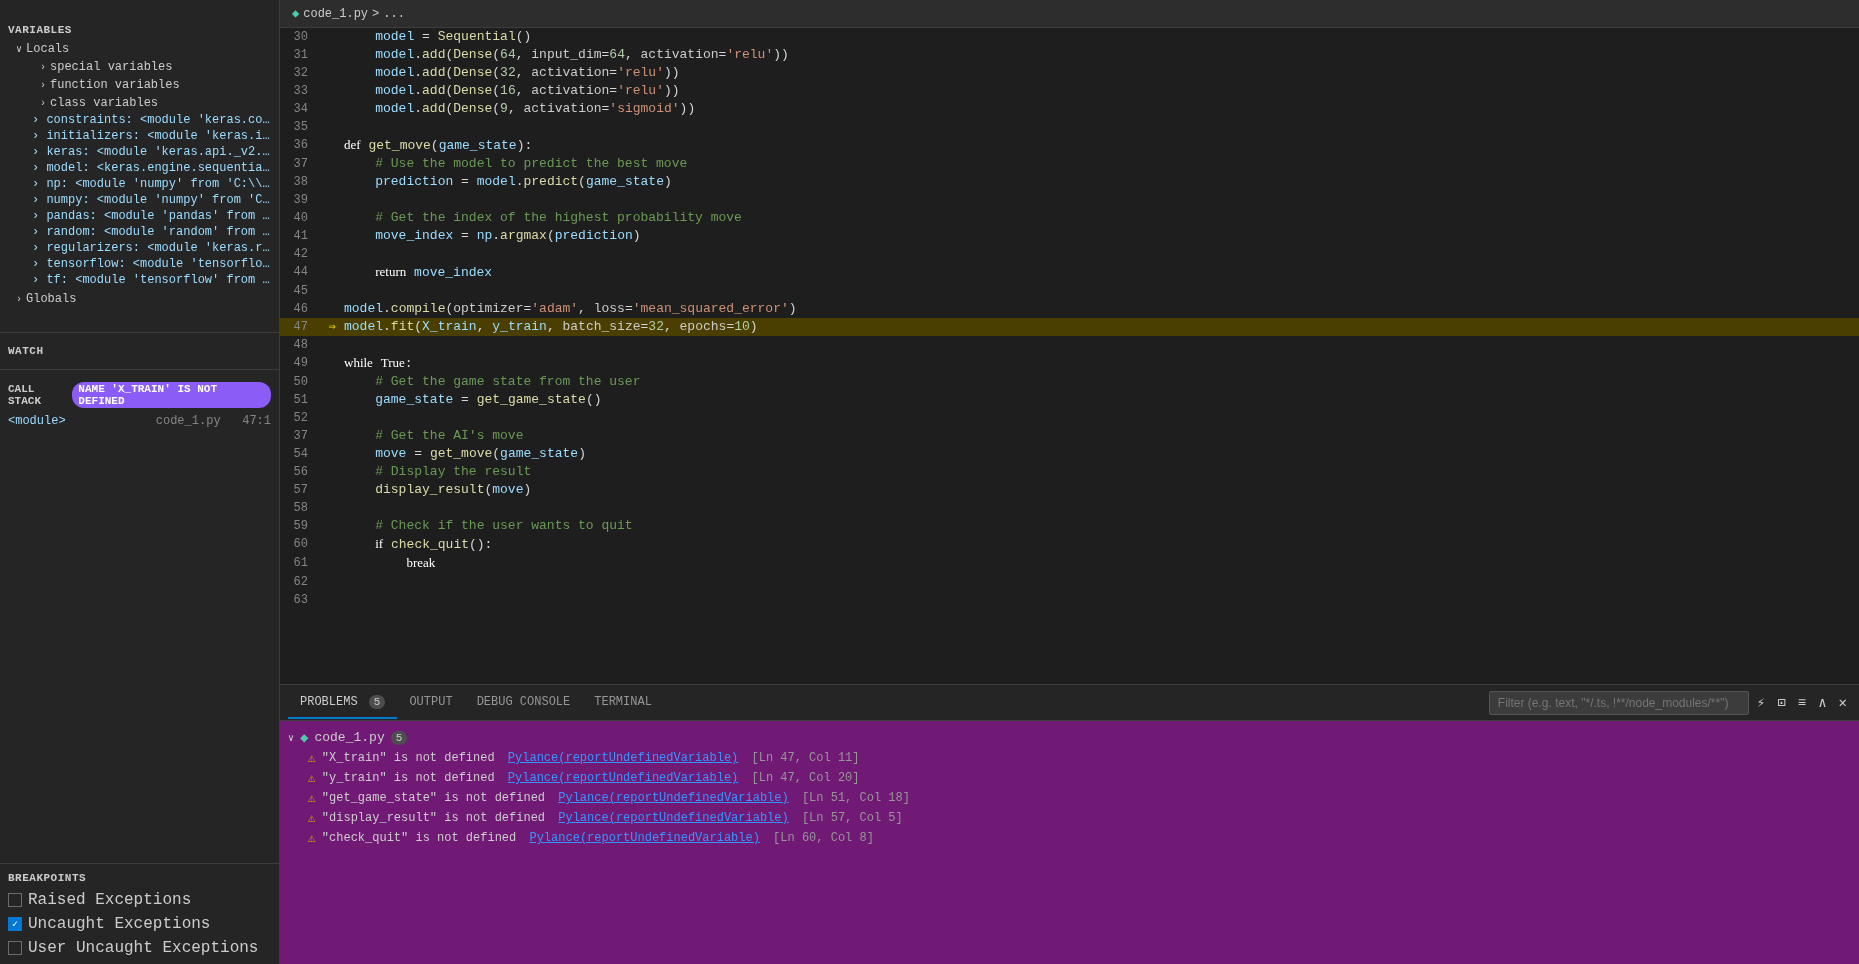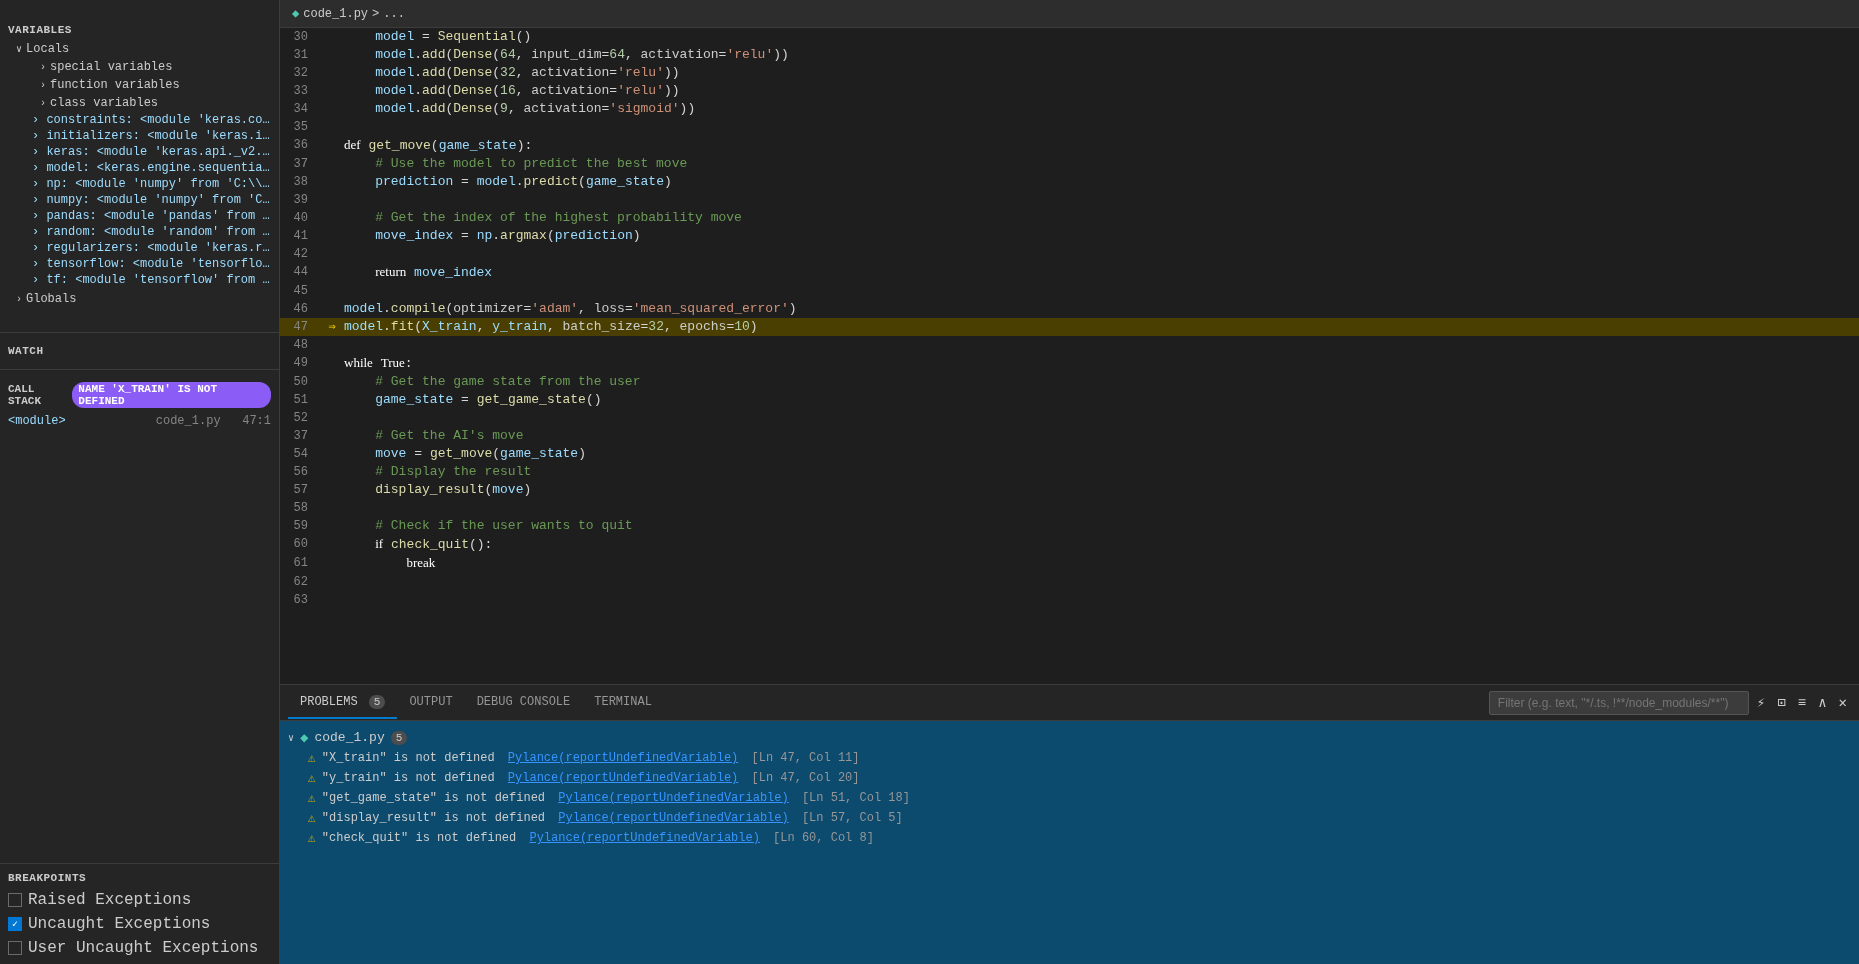--- a/index.html
+++ b/index.html
@@ -250,21 +250,21 @@
     .fn { color: #dcdcaa; }
     .str { color: #ce9178; }
     .num { color: #b5cea8; }
     .cmt { color: #6a9955; }
     .var { color: #9cdcfe; }
     .op { color: #d4d4d4; }
 
     
     .bottom-panel {
       height: 280px;
-      background: #0c4a6e;
+      background: #701a75;
       border-top: 1px solid #3c3c3c;
       display: flex;
       flex-direction: column;
     }
 
     .panel-tabs {
       display: flex;
       align-items: center;
       background: #252526;
       border-bottom: 1px solid #3c3c3c;

